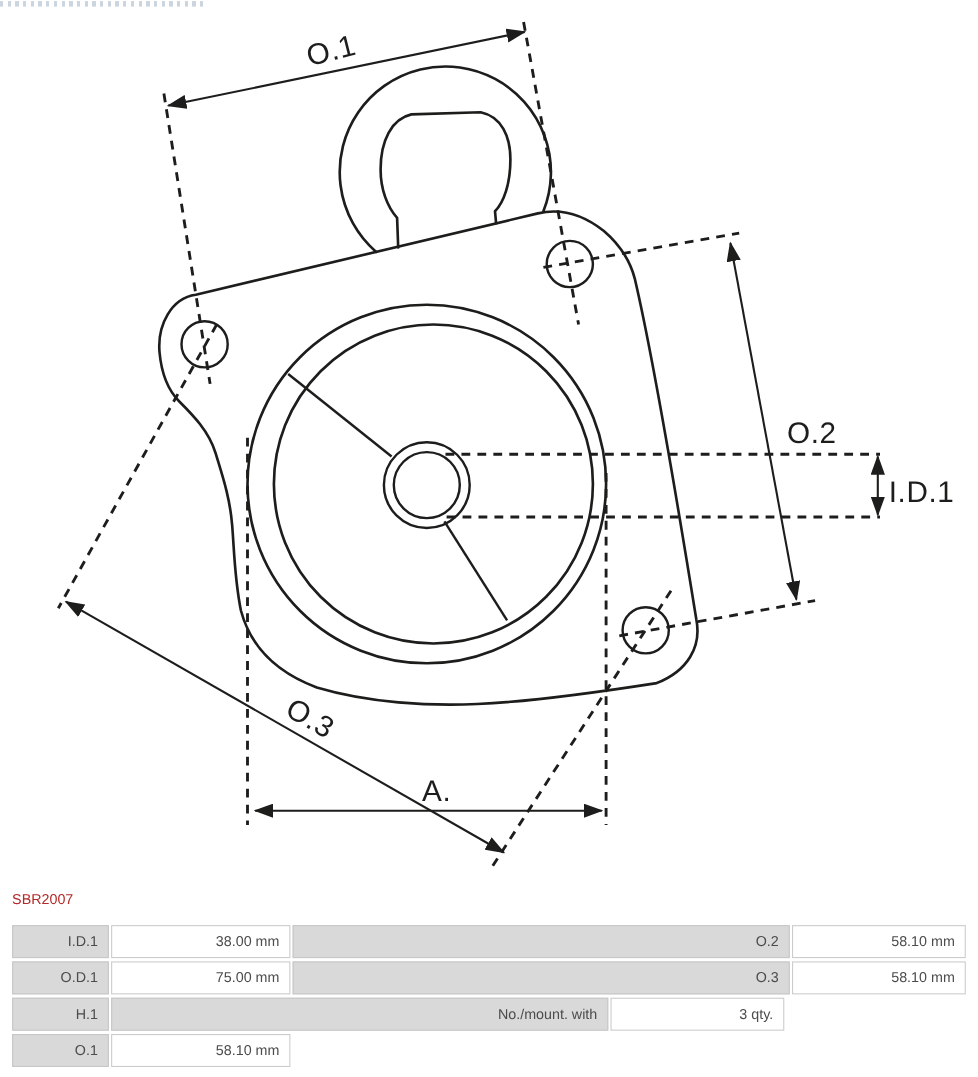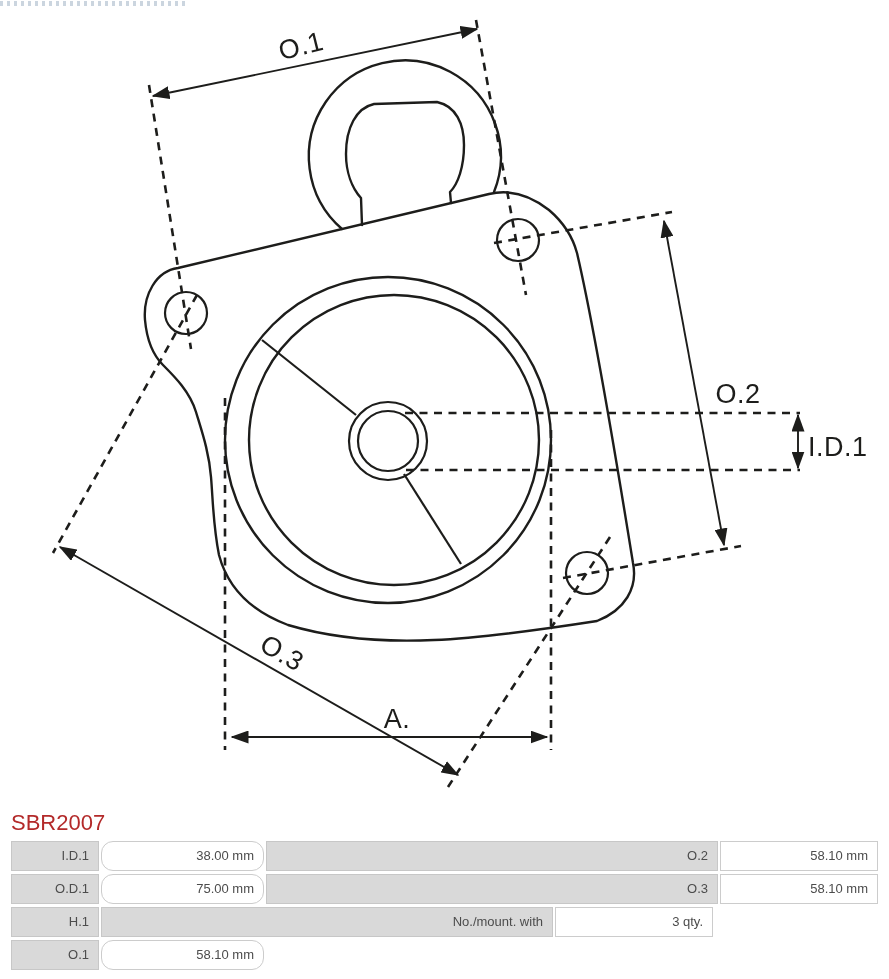--- a/index.html
+++ b/index.html
@@ -12,30 +12,30 @@
 
   
   svg.drawing{position:absolute;top:0;left:0;display:block;}
   .ol{fill:none;stroke:#1d1d1b;stroke-width:2.4;stroke-linejoin:round;stroke-linecap:round;}
   .thin{fill:none;stroke:#1d1d1b;stroke-width:2.2;}
   .dim{fill:none;stroke:#1d1d1b;stroke-width:1.9;}
   .dash{fill:none;stroke:#1d1d1b;stroke-width:2.6;stroke-dasharray:8 6.5;}
   .dimlabel{fill:#1d1d1b;font-family:"Liberation Sans",sans-serif;font-size:27px;letter-spacing:.5px;}
 
   
-  .part-number{position:absolute;left:11px;top:810px;font-size:22px;font-weight:400;color:#b32a2a;}
+  .part-number{position:absolute;left:11px;top:810px;font-size:13px;font-weight:400;color:#b32a2a;}
 
   
   .spec{position:absolute;left:11px;top:841px;}
   .spec .row{display:flex;gap:2px;margin-bottom:3px;}
   .cell{box-sizing:border-box;height:30px;line-height:28px;font-size:13px;color:#4c4c4c;
         text-align:right;padding-right:9px;white-space:nowrap;overflow:hidden;}
   .cell.g{background:#d9d9d9;border:1px solid #c7c7c7;}
   .cell.w{background:#ffffff;border:1px solid #cccccc;}
-  .c1{width:88px;}.c2{width:163px;border-radius:12px;}.c3{width:452px;}.c4{width:158px;}
+  .c1{width:88px;}.c2{width:163px;}.c3{width:452px;}.c4{width:158px;}
 </style>
 </head>
 <body>
 
 <div class="stage">
 
   <div class="artifact"></div>
 
   <svg class="drawing" width="889" height="800" viewBox="0 0 889 800">
     <defs>

